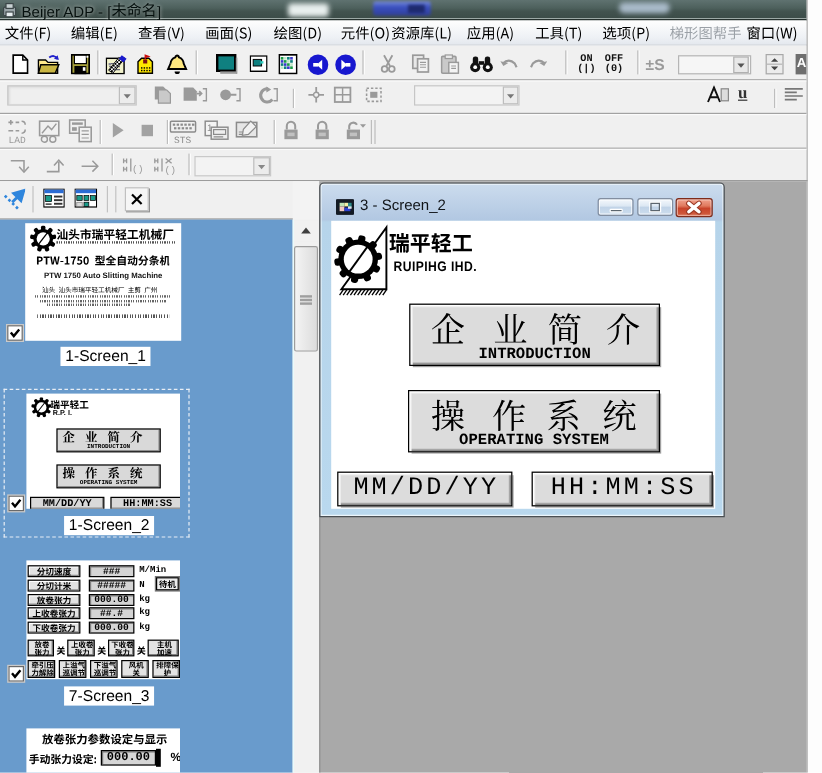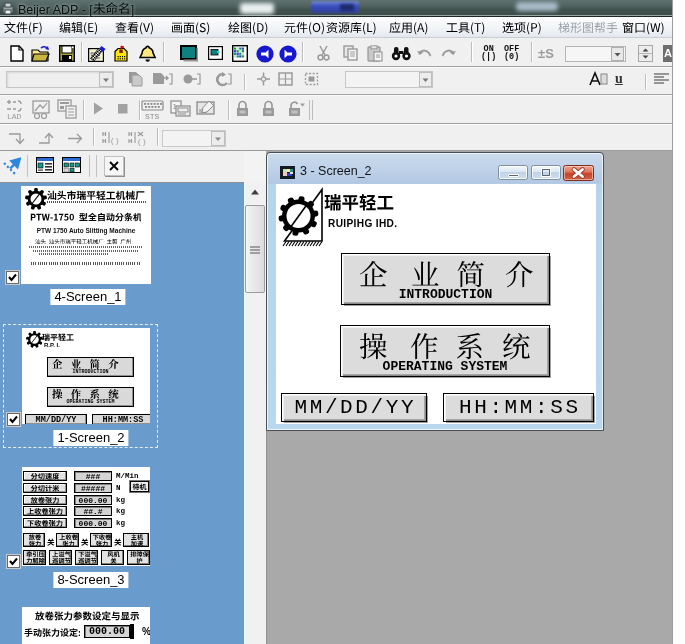--- a/index.html
+++ b/index.html
@@ -561,21 +561,21 @@
     <div class="abs" style="left:8px;top:60px;width:114px;height:2px;background:repeating-linear-gradient(90deg,#666 0 1px,#fff 1px 2px);"></div>
     <div class="abs" style="left:12px;top:63.5px;width:106px;height:2px;background:repeating-linear-gradient(90deg,#666 0 1px,#fff 1px 2px);"></div>
     <div class="abs" style="left:18px;top:67px;width:70px;height:2px;background:repeating-linear-gradient(90deg,#666 0 1px,#fff 1px 2px);"></div>
     <div class="abs" style="left:10px;top:76px;width:110px;height:2.5px;background:repeating-linear-gradient(90deg,#555 0 1px,#fff 1px 2.2px);"></div>
   </div>
 <div class="abs" style="left:6px;top:271px;width:13px;height:13px;background:#fff;border:1px solid #6a6a6a;box-shadow:0 0 0 1px #c9c9c9;">
     <svg width="11" height="11" viewBox="0 0 11 11">
       <path d="M2 5 L4.5 8 L9 2.5" stroke="#000" stroke-width="2" fill="none"></path>
     </svg>
   </div>
-<div class="abs" style="left:88px;top:289px;transform:translateX(-50%);background:#fff;padding:0 4px;font-size:13px;color:#000;height:16px;line-height:16px;">4-Screen_1</div>
+<div class="abs" style="left:88px;top:289px;transform:translateX(-50%);background:#fff;padding:0 4px;font-size:13px;color:#000;height:16px;line-height:16px;">1-Screen_1</div>
 <div class="abs" style="left:3px;top:324px;width:155px;height:124px;border:1px dashed #e8eef5;"></div>
 <div class="abs" style="left:22px;top:328px;width:128px;height:96px;background:#fff;overflow:hidden;">
     <div class="abs" style="left:4px;top:3px;">
       <svg width="17" height="17" viewBox="0 0 24 24">
         <circle cx="12" cy="12" r="9" fill="#000"></circle>
         <rect x="10" y="0" width="4" height="5" rx="1.5" fill="#000" transform="rotate(0 12 12)"></rect>
         <rect x="10" y="0" width="4" height="5" rx="1.5" fill="#000" transform="rotate(40 12 12)"></rect>
         <rect x="10" y="0" width="4" height="5" rx="1.5" fill="#000" transform="rotate(80 12 12)"></rect>
         <rect x="10" y="0" width="4" height="5" rx="1.5" fill="#000" transform="rotate(120 12 12)"></rect>
         <rect x="10" y="0" width="4" height="5" rx="1.5" fill="#000" transform="rotate(160 12 12)"></rect>
@@ -731,21 +731,21 @@
         <path transform="translate(2.2,5.5)" d="M1.0 -5.3V-4.1H0.3V-3.4H1.0V-2.3C0.7 -2.2 0.4 -2.2 0.2 -2.1L0.3 -1.4L1.0 -1.6V-0.3C1.0 -0.2 0.9 -0.2 0.9 -0.2C0.8 -0.2 0.6 -0.2 0.3 -0.2C0.4 0.0 0.5 0.3 0.5 0.5C0.9 0.5 1.2 0.5 1.4 0.4C1.6 0.3 1.7 0.1 1.7 -0.3V-1.7L2.3 -1.9L2.2 -2.6L1.7 -2.5V-3.4H2.2V-4.1H1.7V-5.3ZM2.3 -1.6V-1.0H3.2V0.5H3.9V-5.2H3.2V-4.3H2.4V-3.6H3.2V-3.0H2.4V-2.3H3.2V-1.6ZM4.4 -5.2V0.6H5.1V-1.0H6.0V-1.6H5.1V-2.3H5.9V-3.0H5.1V-3.6H5.9V-4.3H5.1V-5.2Z M9.5 -1.9H11.1V-1.6H9.5ZM9.5 -2.6H11.1V-2.3H9.5ZM8.8 -3.0V-1.2H10.0V-0.9H8.5V-0.2H10.0V0.6H10.7V-0.2H12.2V-0.9H10.7V-1.2H11.8V-3.0ZM9.8 -4.3H10.8C10.8 -4.1 10.7 -4.0 10.7 -3.9H10.0C9.9 -4.0 9.9 -4.1 9.8 -4.3ZM9.9 -5.2 10.0 -4.8H8.7V-4.3H9.5L9.2 -4.2C9.2 -4.1 9.2 -4.0 9.3 -3.9H8.5V-3.3H12.2V-3.9H11.4L11.6 -4.2L11.0 -4.3H12.0V-4.8H10.7C10.7 -5.0 10.6 -5.2 10.5 -5.3ZM6.6 -5.0V0.5H7.2V-4.4H7.8C7.7 -4.0 7.5 -3.4 7.4 -3.1C7.8 -2.6 7.9 -2.2 7.9 -1.9C7.9 -1.8 7.8 -1.6 7.7 -1.6C7.7 -1.5 7.6 -1.5 7.6 -1.5C7.5 -1.5 7.4 -1.5 7.3 -1.5C7.4 -1.3 7.5 -1.1 7.5 -0.9C7.6 -0.9 7.8 -0.9 7.9 -0.9C8.0 -0.9 8.1 -1.0 8.2 -1.0C8.4 -1.2 8.5 -1.4 8.5 -1.8C8.5 -2.2 8.4 -2.7 8.0 -3.1C8.2 -3.6 8.4 -4.2 8.6 -4.8L8.1 -5.0L8.0 -5.0Z M15.5 -4.3H17.3V-3.5H15.5ZM14.8 -5.0V-2.9H16.0V-2.3H14.4V-1.6H15.6C15.3 -1.1 14.7 -0.6 14.2 -0.3C14.3 -0.1 14.6 0.1 14.7 0.3C15.2 0.0 15.6 -0.5 16.0 -1.0V0.6H16.8V-1.0C17.1 -0.5 17.6 0.0 18.0 0.3C18.1 0.1 18.4 -0.1 18.6 -0.3C18.0 -0.6 17.5 -1.1 17.1 -1.6H18.4V-2.3H16.8V-2.9H18.1V-5.0ZM14.0 -5.3C13.7 -4.4 13.1 -3.5 12.5 -2.9C12.6 -2.7 12.8 -2.3 12.9 -2.2C13.1 -2.3 13.2 -2.5 13.4 -2.7V0.5H14.1V-3.8C14.3 -4.2 14.5 -4.6 14.7 -5.0Z" fill="#000"></path>
         <path transform="translate(8.4,12.0)" d="M1.0 -5.3V-4.1H0.3V-3.4H1.0V-2.3C0.7 -2.2 0.4 -2.2 0.2 -2.1L0.3 -1.4L1.0 -1.6V-0.3C1.0 -0.2 1.0 -0.2 0.9 -0.2C0.8 -0.2 0.6 -0.2 0.4 -0.2C0.5 -0.0 0.6 0.3 0.6 0.5C1.0 0.5 1.3 0.5 1.5 0.4C1.7 0.2 1.8 0.0 1.8 -0.3V-1.8L2.4 -2.0L2.3 -2.7L1.8 -2.5V-3.4H2.4V-4.1H1.8V-5.3ZM3.6 -5.0C3.8 -4.8 4.0 -4.5 4.1 -4.2H2.7V-2.6C2.7 -1.8 2.6 -0.7 1.9 0.0C2.1 0.1 2.4 0.4 2.5 0.6C3.1 -0.1 3.3 -1.1 3.4 -1.9H5.1V-1.6H5.8V-4.2H4.4L4.8 -4.4C4.7 -4.6 4.5 -5.0 4.3 -5.2ZM5.1 -2.6H3.4V-3.5H5.1Z" fill="#000"></path>
       </svg>
     </div>
   </div>
 <div class="abs" style="left:7px;top:555px;width:13px;height:13px;background:#fff;border:1px solid #6a6a6a;box-shadow:0 0 0 1px #c9c9c9;">
     <svg width="11" height="11" viewBox="0 0 11 11">
       <path d="M2 5 L4.5 8 L9 2.5" stroke="#000" stroke-width="2" fill="none"></path>
     </svg>
   </div>
-<div class="abs" style="left:91px;top:572px;transform:translateX(-50%);background:#fff;padding:0 4px;font-size:13px;color:#000;height:16px;line-height:16px;">8-Screen_3</div>
+<div class="abs" style="left:91px;top:572px;transform:translateX(-50%);background:#fff;padding:0 4px;font-size:13px;color:#000;height:16px;line-height:16px;">7-Screen_3</div>
 <div class="abs" style="left:22px;top:607px;width:128px;height:37px;background:#fff;overflow:hidden;">
     <div class="abs" style="left:13px;top:3px;">
       <svg width="104" height="12" viewBox="0 0 104 12">
         <path transform="translate(0,9.5)" d="M5.6 -8.1C5.4 -6.5 4.9 -5.1 4.3 -4.1V-4.2C4.3 -4.3 4.3 -4.6 4.3 -4.6H2.4V-5.6H4.6V-6.6H2.5L3.3 -6.8C3.2 -7.2 3.0 -7.7 2.8 -8.1L1.8 -7.9C2.0 -7.5 2.1 -7.0 2.2 -6.6H0.4V-5.6H1.3V-3.7C1.3 -2.5 1.2 -1.1 0.1 0.1C0.4 0.2 0.8 0.6 1.0 0.8C2.2 -0.5 2.4 -2.1 2.4 -3.6H3.2C3.1 -1.4 3.1 -0.6 3.0 -0.4C2.9 -0.2 2.8 -0.2 2.7 -0.2C2.5 -0.2 2.3 -0.2 2.0 -0.2C2.1 0.0 2.2 0.5 2.3 0.8C2.7 0.8 3.0 0.8 3.3 0.8C3.5 0.7 3.7 0.6 3.9 0.3C4.1 0.0 4.2 -1.0 4.2 -3.7C4.5 -3.4 4.8 -3.1 4.9 -2.9C5.1 -3.2 5.3 -3.4 5.4 -3.7C5.6 -3.0 5.9 -2.3 6.2 -1.8C5.7 -1.1 5.0 -0.5 4.1 -0.1C4.3 0.1 4.7 0.6 4.8 0.9C5.6 0.4 6.3 -0.1 6.8 -0.7C7.2 -0.1 7.8 0.4 8.6 0.8C8.7 0.5 9.1 0.0 9.3 -0.2C8.6 -0.5 7.9 -1.1 7.5 -1.8C8.0 -2.7 8.3 -3.9 8.5 -5.3H9.2V-6.3H6.5C6.6 -6.8 6.7 -7.4 6.8 -7.9ZM6.1 -5.3H7.4C7.3 -4.4 7.1 -3.6 6.8 -3.0C6.5 -3.6 6.3 -4.4 6.1 -5.3Z M16.3 -7.9C16.1 -7.5 15.9 -7.0 15.6 -6.7H14.8C14.9 -7.1 15.0 -7.6 15.1 -8.0L13.9 -8.1C13.8 -7.6 13.7 -7.1 13.6 -6.7H12.7L13.0 -6.8C12.9 -7.2 12.5 -7.6 12.2 -8.0L11.4 -7.5C11.5 -7.2 11.8 -6.9 11.9 -6.7H10.6V-5.7H13.1C13.0 -5.4 12.9 -5.2 12.7 -5.0H10.0V-4.0H11.8C11.2 -3.5 10.5 -3.1 9.7 -2.8C10.0 -2.6 10.3 -2.1 10.4 -1.8C10.9 -2.0 11.3 -2.3 11.7 -2.5V-0.7C11.7 0.4 12.1 0.7 13.6 0.7C14.0 0.7 15.7 0.7 16.0 0.7C17.3 0.7 17.6 0.4 17.8 -1.0C17.5 -1.1 17.0 -1.2 16.7 -1.4C16.7 -0.4 16.6 -0.3 16.0 -0.3C15.5 -0.3 14.0 -0.3 13.7 -0.3C12.9 -0.3 12.8 -0.3 12.8 -0.7V-2.2H15.1C15.1 -1.9 15.0 -1.7 15.0 -1.7C14.9 -1.6 14.8 -1.6 14.7 -1.6C14.5 -1.6 14.1 -1.6 13.7 -1.6C13.9 -1.4 14.0 -1.0 14.0 -0.8C14.5 -0.7 15.0 -0.7 15.2 -0.8C15.5 -0.8 15.7 -0.9 15.9 -1.1C16.1 -1.3 16.2 -1.8 16.3 -2.8C16.8 -2.4 17.5 -2.1 18.1 -1.9C18.3 -2.1 18.6 -2.6 18.9 -2.8C18.0 -3.0 17.2 -3.4 16.5 -4.0H18.5V-5.0H14.0C14.2 -5.2 14.3 -5.4 14.4 -5.7H17.9V-6.7H16.8C16.9 -6.9 17.2 -7.3 17.4 -7.6ZM12.8 -3.2H12.6C12.9 -3.5 13.1 -3.7 13.3 -4.0H15.2C15.4 -3.7 15.6 -3.4 15.8 -3.2Z M26.8 -7.7C26.4 -6.8 25.6 -6.0 24.8 -5.5C25.1 -5.3 25.5 -4.9 25.7 -4.7C26.5 -5.3 27.4 -6.4 28.0 -7.4ZM20.0 -5.7C19.9 -4.6 19.8 -3.2 19.6 -2.3H20.2L21.4 -2.3C21.3 -1.0 21.2 -0.4 21.1 -0.3C21.0 -0.2 20.9 -0.2 20.7 -0.2C20.5 -0.2 20.1 -0.2 19.7 -0.2C19.9 0.1 20.0 0.5 20.0 0.8C20.5 0.8 21.0 0.8 21.3 0.8C21.6 0.7 21.8 0.6 22.0 0.4C22.3 0.1 22.4 -0.8 22.6 -2.9C22.6 -3.0 22.6 -3.3 22.6 -3.3H20.8L20.9 -4.6H22.5V-7.8H19.7V-6.8H21.4V-5.7ZM23.4 0.9C23.6 0.7 24.0 0.6 25.8 -0.2C25.7 -0.4 25.7 -1.0 25.7 -1.3L24.6 -0.9V-3.5H25.3C25.7 -1.7 26.4 -0.2 27.6 0.7C27.8 0.4 28.1 0.0 28.4 -0.2C27.4 -0.9 26.7 -2.1 26.3 -3.5H28.1V-4.6H24.6V-7.9H23.5V-4.6H22.6V-3.5H23.5V-0.8C23.5 -0.4 23.2 -0.2 23.0 -0.1C23.2 0.2 23.4 0.6 23.4 0.9Z M32.1 -8.1V-6.1H29.2V-4.9H32.1C31.9 -3.3 31.3 -1.3 28.9 -0.0C29.2 0.2 29.6 0.6 29.8 0.9C32.5 -0.6 33.2 -2.9 33.3 -4.9H36.0C35.8 -2.1 35.6 -0.8 35.3 -0.5C35.2 -0.4 35.1 -0.4 34.9 -0.4C34.6 -0.4 34.1 -0.4 33.5 -0.4C33.7 -0.1 33.9 0.4 33.9 0.8C34.5 0.8 35.1 0.8 35.4 0.7C35.8 0.7 36.1 0.6 36.4 0.2C36.8 -0.3 37.0 -1.7 37.2 -5.5C37.2 -5.7 37.2 -6.1 37.2 -6.1H33.3V-8.1Z M43.8 -2.7C43.0 -2.1 41.5 -1.7 40.1 -1.6C40.4 -1.3 40.6 -1.0 40.8 -0.7C42.2 -1.0 43.8 -1.5 44.8 -2.2ZM44.9 -1.7C43.9 -0.7 41.7 -0.3 39.5 -0.1C39.7 0.1 39.9 0.6 40.0 0.9C42.5 0.6 44.7 0.0 46.0 -1.2ZM39.6 -5.5C39.9 -5.5 40.2 -5.6 41.4 -5.6C41.3 -5.4 41.2 -5.2 41.1 -5.0H38.4V-4.0H40.4C39.8 -3.4 39.1 -2.9 38.2 -2.5C38.5 -2.3 38.9 -1.8 39.1 -1.6C39.6 -1.9 40.1 -2.2 40.6 -2.6C40.8 -2.5 40.9 -2.3 41.0 -2.1C42.0 -2.3 43.2 -2.7 44.0 -3.2L43.1 -3.7C42.6 -3.5 41.8 -3.2 41.1 -3.1C41.4 -3.4 41.6 -3.7 41.8 -4.0H43.7C44.4 -3.0 45.4 -2.1 46.5 -1.6C46.7 -1.9 47.0 -2.3 47.3 -2.5C46.4 -2.8 45.6 -3.4 45.0 -4.0H47.1V-5.0H42.4C42.5 -5.2 42.6 -5.5 42.7 -5.7L45.2 -5.8C45.4 -5.6 45.6 -5.4 45.7 -5.3L46.7 -5.9C46.1 -6.5 45.0 -7.3 44.2 -7.8L43.3 -7.3C43.6 -7.1 43.9 -6.9 44.1 -6.7L41.5 -6.6C42.0 -6.9 42.5 -7.3 43.0 -7.6L41.9 -8.2C41.3 -7.5 40.3 -7.0 40.0 -6.8C39.7 -6.6 39.5 -6.5 39.3 -6.5C39.4 -6.2 39.6 -5.7 39.6 -5.5Z M51.5 -8.0C51.4 -7.6 51.1 -7.1 50.9 -6.7L51.6 -6.4C51.9 -6.7 52.2 -7.2 52.5 -7.6ZM51.1 -2.3C50.9 -1.9 50.7 -1.6 50.4 -1.4L49.6 -1.8L49.9 -2.3ZM48.3 -1.4C48.7 -1.2 49.2 -1.0 49.6 -0.8C49.1 -0.4 48.4 -0.2 47.7 -0.0C47.9 0.2 48.2 0.6 48.3 0.8C49.1 0.6 49.9 0.2 50.5 -0.2C50.8 -0.1 51.1 0.1 51.3 0.3L51.9 -0.5C51.7 -0.6 51.5 -0.8 51.3 -0.9C51.7 -1.5 52.1 -2.1 52.3 -3.0L51.7 -3.2L51.6 -3.2H50.4L50.5 -3.6L49.5 -3.7C49.4 -3.6 49.4 -3.4 49.3 -3.2H48.1V-2.3H48.8C48.6 -1.9 48.4 -1.6 48.3 -1.4ZM48.1 -7.6C48.4 -7.2 48.6 -6.7 48.7 -6.4H47.9V-5.5H49.3C48.9 -5.0 48.3 -4.6 47.7 -4.4C47.9 -4.2 48.2 -3.8 48.3 -3.5C48.8 -3.8 49.3 -4.2 49.7 -4.6V-3.8H50.8V-4.8C51.1 -4.5 51.5 -4.2 51.7 -4.0L52.3 -4.8C52.1 -4.9 51.6 -5.2 51.2 -5.5H52.6V-6.4H50.8V-8.1H49.7V-6.4H48.7L49.5 -6.7C49.4 -7.1 49.2 -7.6 49.0 -7.9ZM53.3 -8.0C53.1 -6.3 52.7 -4.7 51.9 -3.7C52.1 -3.6 52.6 -3.2 52.7 -3.0C52.9 -3.3 53.1 -3.5 53.2 -3.9C53.4 -3.1 53.6 -2.5 53.9 -1.9C53.4 -1.1 52.7 -0.5 51.8 -0.0C52.0 0.2 52.3 0.7 52.4 0.9C53.2 0.4 53.9 -0.1 54.5 -0.8C54.9 -0.2 55.4 0.4 56.1 0.8C56.2 0.5 56.6 0.1 56.8 -0.1C56.1 -0.5 55.5 -1.1 55.1 -1.9C55.5 -2.8 55.8 -3.9 56.0 -5.3H56.6V-6.3H54.1C54.2 -6.8 54.3 -7.4 54.4 -7.9ZM54.9 -5.3C54.9 -4.5 54.7 -3.7 54.5 -3.1C54.2 -3.8 54.0 -4.5 53.9 -5.3Z M58.0 -7.3C58.5 -6.8 59.1 -6.1 59.4 -5.7L60.2 -6.5C59.9 -6.9 59.2 -7.5 58.7 -8.0ZM57.3 -5.1V-4.0H58.5V-1.2C58.5 -0.7 58.2 -0.4 58.0 -0.2C58.2 -0.0 58.5 0.4 58.6 0.7C58.7 0.5 59.1 0.2 60.8 -1.3C60.7 -1.5 60.5 -1.9 60.4 -2.2L59.6 -1.5V-5.1ZM61.5 -7.8V-6.7C61.5 -6.1 61.3 -5.4 60.1 -4.9C60.3 -4.7 60.7 -4.3 60.9 -4.0C62.2 -4.7 62.5 -5.7 62.5 -6.7H63.8V-5.7C63.8 -4.8 64.0 -4.3 64.9 -4.3C65.1 -4.3 65.4 -4.3 65.5 -4.3C65.7 -4.3 66.0 -4.4 66.1 -4.4C66.1 -4.7 66.1 -5.1 66.0 -5.4C65.9 -5.3 65.7 -5.3 65.5 -5.3C65.4 -5.3 65.1 -5.3 65.0 -5.3C64.9 -5.3 64.9 -5.4 64.9 -5.7V-7.8ZM64.2 -2.9C64.0 -2.3 63.6 -1.9 63.1 -1.5C62.6 -1.9 62.3 -2.4 62.0 -2.9ZM60.6 -3.9V-2.9H61.3L60.9 -2.7C61.3 -2.0 61.7 -1.4 62.2 -0.9C61.6 -0.6 60.8 -0.3 60.0 -0.2C60.2 0.1 60.4 0.5 60.5 0.8C61.5 0.6 62.3 0.3 63.1 -0.2C63.8 0.3 64.6 0.6 65.6 0.9C65.7 0.6 66.0 0.1 66.3 -0.2C65.4 -0.3 64.7 -0.6 64.0 -0.9C64.8 -1.6 65.4 -2.5 65.7 -3.7L65.0 -4.0L64.8 -3.9Z M68.4 -3.6C68.2 -2.0 67.8 -0.7 66.7 0.1C67.0 0.3 67.5 0.7 67.7 0.9C68.2 0.4 68.6 -0.2 68.9 -1.0C69.8 0.4 71.1 0.7 72.9 0.7H75.3C75.3 0.4 75.5 -0.2 75.7 -0.4C75.0 -0.4 73.5 -0.4 73.0 -0.4C72.6 -0.4 72.2 -0.4 71.8 -0.5V-1.9H74.5V-2.9H71.8V-4.1H73.9V-5.1H68.6V-4.1H70.7V-0.8C70.1 -1.1 69.7 -1.6 69.4 -2.3C69.5 -2.7 69.5 -3.1 69.6 -3.5ZM70.4 -7.9C70.5 -7.6 70.6 -7.3 70.7 -7.1H67.2V-4.7H68.3V-6.0H74.2V-4.7H75.3V-7.1H72.0C71.9 -7.4 71.7 -7.8 71.5 -8.2Z M76.5 -2.5V-1.4H82.4V-2.5ZM78.4 -7.9C78.1 -6.5 77.8 -4.6 77.5 -3.5L78.5 -3.5H78.7H83.4C83.2 -1.7 83.0 -0.7 82.7 -0.5C82.6 -0.4 82.4 -0.4 82.2 -0.4C81.9 -0.4 81.1 -0.4 80.3 -0.4C80.6 -0.1 80.8 0.4 80.8 0.7C81.5 0.7 82.2 0.8 82.6 0.7C83.1 0.7 83.4 0.6 83.7 0.3C84.1 -0.2 84.4 -1.3 84.6 -4.0C84.7 -4.2 84.7 -4.5 84.7 -4.5H78.9L79.2 -5.8H84.4V-6.9H79.4L79.5 -7.8Z M88.1 -5.3H92.3V-4.7H88.1ZM88.1 -6.8H92.3V-6.1H88.1ZM87.0 -7.6V-3.8H93.5V-7.6ZM93.1 -3.3C92.9 -2.7 92.4 -1.9 92.0 -1.5L92.9 -1.1C93.3 -1.5 93.7 -2.2 94.1 -2.9ZM86.5 -2.9C86.8 -2.3 87.2 -1.5 87.4 -1.0L88.3 -1.4C88.1 -1.9 87.7 -2.7 87.4 -3.2ZM90.8 -3.5V-0.7H89.7V-3.5H88.6V-0.7H85.8V0.4H94.7V-0.7H91.9V-3.5Z M96.9 -3.3C96.5 -2.4 95.9 -1.3 95.2 -0.7C95.5 -0.6 96.0 -0.2 96.3 -0.0C96.9 -0.7 97.7 -1.9 98.1 -3.0ZM101.4 -2.9C102.0 -2.0 102.6 -0.8 102.8 0.0L104.0 -0.5C103.8 -1.3 103.1 -2.5 102.4 -3.4ZM96.4 -7.5V-6.3H103.1V-7.5ZM95.5 -5.2V-4.0H99.2V-0.5C99.2 -0.4 99.1 -0.3 98.9 -0.3C98.7 -0.3 98.1 -0.3 97.5 -0.4C97.7 -0.0 97.9 0.5 97.9 0.9C98.8 0.9 99.4 0.8 99.8 0.7C100.3 0.5 100.4 0.2 100.4 -0.5V-4.0H104.0V-5.2Z" fill="#000"></path>
       </svg>
     </div>
     <div class="abs" style="left:2px;top:20px;">
       <svg width="56" height="12" viewBox="0 0 56 12">
         <path transform="translate(0,9)" d="M0.4 -3.0V-2.0H4.0V-0.5C4.0 -0.3 3.9 -0.3 3.7 -0.3C3.5 -0.3 2.7 -0.3 2.0 -0.3C2.2 0.0 2.4 0.5 2.5 0.8C3.4 0.8 4.0 0.8 4.5 0.6C4.9 0.4 5.1 0.2 5.1 -0.5V-2.0H8.6V-3.0H5.1V-4.1H8.1V-5.1H5.1V-6.3C6.1 -6.4 7.0 -6.6 7.8 -6.8L7.0 -7.7C5.6 -7.3 3.1 -7.0 0.9 -6.9C1.0 -6.7 1.1 -6.3 1.2 -6.0C2.1 -6.0 3.0 -6.1 4.0 -6.2V-5.1H1.0V-4.1H4.0V-3.0Z M9.7 -6.9V-6.0H13.3V-6.9ZM9.8 -0.2 9.8 -0.2V-0.2C10.1 -0.3 10.5 -0.5 12.7 -1.1L12.8 -0.6L13.7 -0.9C13.5 -0.6 13.3 -0.3 13.0 -0.0C13.3 0.1 13.6 0.5 13.8 0.8C15.1 -0.5 15.4 -2.4 15.6 -4.7H16.5C16.4 -1.8 16.3 -0.7 16.1 -0.5C16.0 -0.4 15.9 -0.3 15.8 -0.3C15.6 -0.3 15.2 -0.3 14.8 -0.4C15.0 -0.1 15.1 0.4 15.1 0.7C15.6 0.7 16.0 0.7 16.3 0.7C16.6 0.6 16.8 0.5 17.1 0.2C17.4 -0.2 17.5 -1.5 17.6 -5.2C17.6 -5.3 17.6 -5.7 17.6 -5.7H15.6L15.6 -7.5H14.6L14.5 -5.7H13.5V-4.7H14.5C14.4 -3.2 14.3 -2.0 13.7 -1.0C13.6 -1.6 13.2 -2.6 12.9 -3.3L12.0 -3.1C12.2 -2.7 12.3 -2.3 12.4 -2.0L10.9 -1.6C11.2 -2.3 11.5 -3.1 11.7 -3.9H13.4V-4.9H9.4V-3.9H10.5C10.3 -2.9 10.0 -2.0 9.9 -1.7C9.8 -1.4 9.6 -1.2 9.5 -1.1C9.6 -0.9 9.8 -0.4 9.8 -0.2Z M25.4 -7.3C25.0 -6.5 24.3 -5.7 23.5 -5.2C23.7 -5.0 24.1 -4.7 24.3 -4.5C25.1 -5.1 26.0 -6.0 26.5 -7.0ZM18.9 -5.4C18.9 -4.3 18.7 -3.0 18.6 -2.2H19.2L20.3 -2.2C20.2 -0.9 20.1 -0.4 20.0 -0.3C19.9 -0.2 19.8 -0.2 19.6 -0.2C19.5 -0.2 19.1 -0.2 18.6 -0.2C18.8 0.1 19.0 0.5 19.0 0.7C19.4 0.8 19.9 0.7 20.2 0.7C20.5 0.7 20.7 0.6 20.9 0.4C21.2 0.1 21.3 -0.7 21.4 -2.8C21.4 -2.9 21.4 -3.1 21.4 -3.1H19.7L19.8 -4.4H21.3V-7.4H18.7V-6.4H20.3V-5.4ZM22.2 0.8C22.4 0.7 22.7 0.5 24.4 -0.2C24.4 -0.4 24.4 -0.9 24.4 -1.2L23.3 -0.8V-3.3H23.9C24.3 -1.6 25.0 -0.1 26.1 0.7C26.3 0.4 26.6 0.0 26.9 -0.2C25.9 -0.8 25.3 -2.0 24.9 -3.3H26.7V-4.3H23.3V-7.5H22.2V-4.3H21.4V-3.3H22.2V-0.8C22.2 -0.4 22.0 -0.2 21.8 -0.1C21.9 0.1 22.1 0.6 22.2 0.8Z M30.4 -7.6V-5.8H27.7V-4.7H30.4C30.2 -3.1 29.6 -1.2 27.4 -0.0C27.7 0.2 28.1 0.6 28.2 0.9C30.8 -0.6 31.4 -2.8 31.6 -4.7H34.1C33.9 -2.0 33.8 -0.8 33.5 -0.5C33.4 -0.4 33.3 -0.4 33.1 -0.4C32.8 -0.4 32.3 -0.4 31.7 -0.4C31.9 -0.1 32.1 0.4 32.1 0.7C32.6 0.7 33.2 0.7 33.5 0.7C33.9 0.6 34.2 0.5 34.5 0.2C34.9 -0.3 35.0 -1.6 35.2 -5.3C35.2 -5.4 35.3 -5.8 35.3 -5.8H31.6V-7.6Z M36.9 -6.9C37.4 -6.4 38.0 -5.8 38.3 -5.4L39.1 -6.2C38.7 -6.6 38.1 -7.1 37.6 -7.5ZM36.3 -4.9V-3.8H37.4V-1.1C37.4 -0.7 37.1 -0.4 36.9 -0.2C37.1 -0.0 37.4 0.4 37.5 0.7C37.6 0.5 37.9 0.2 39.6 -1.2C39.5 -1.4 39.3 -1.8 39.2 -2.1L38.4 -1.4V-4.9ZM40.2 -7.4V-6.4C40.2 -5.8 40.1 -5.1 38.9 -4.6C39.1 -4.5 39.5 -4.0 39.7 -3.8C41.0 -4.4 41.2 -5.4 41.2 -6.4H42.4V-5.4C42.4 -4.5 42.6 -4.1 43.5 -4.1C43.6 -4.1 43.9 -4.1 44.1 -4.1C44.3 -4.1 44.5 -4.1 44.6 -4.2C44.6 -4.4 44.6 -4.8 44.6 -5.1C44.4 -5.0 44.2 -5.0 44.1 -5.0C44.0 -5.0 43.7 -5.0 43.6 -5.0C43.5 -5.0 43.5 -5.1 43.5 -5.4V-7.4ZM42.9 -2.7C42.6 -2.2 42.2 -1.8 41.8 -1.4C41.3 -1.8 41.0 -2.2 40.7 -2.7ZM39.4 -3.7V-2.7H40.1L39.7 -2.6C40.0 -1.9 40.5 -1.3 41.0 -0.9C40.3 -0.5 39.6 -0.3 38.8 -0.1C39.0 0.1 39.2 0.5 39.3 0.8C40.2 0.6 41.1 0.3 41.8 -0.2C42.4 0.3 43.2 0.6 44.1 0.8C44.3 0.5 44.5 0.1 44.8 -0.1C44.0 -0.3 43.3 -0.5 42.7 -0.9C43.4 -1.5 43.9 -2.4 44.2 -3.5L43.6 -3.8L43.4 -3.7Z M46.8 -3.4C46.7 -1.9 46.2 -0.6 45.2 0.1C45.5 0.3 45.9 0.6 46.1 0.8C46.6 0.4 47.0 -0.2 47.3 -0.9C48.1 0.4 49.4 0.7 51.1 0.7H53.3C53.4 0.4 53.5 -0.2 53.7 -0.4C53.1 -0.4 51.6 -0.4 51.1 -0.4C50.7 -0.4 50.4 -0.4 50.1 -0.5V-1.8H52.5V-2.8H50.1V-3.9H52.0V-4.9H47.0V-3.9H48.9V-0.8C48.4 -1.1 48.0 -1.5 47.7 -2.2C47.8 -2.6 47.9 -2.9 47.9 -3.3ZM48.7 -7.4C48.8 -7.2 48.9 -6.9 49.0 -6.7H45.6V-4.4H46.7V-5.7H52.3V-4.4H53.4V-6.7H50.2C50.1 -7.0 49.9 -7.4 49.8 -7.7Z M55.5 -3.3C55.9 -3.3 56.3 -3.7 56.3 -4.1C56.3 -4.6 55.9 -5.0 55.5 -5.0C55.0 -5.0 54.6 -4.6 54.6 -4.1C54.6 -3.7 55.0 -3.3 55.5 -3.3ZM55.5 0.1C55.9 0.1 56.3 -0.3 56.3 -0.7C56.3 -1.2 55.9 -1.6 55.5 -1.6C55.0 -1.6 54.6 -1.2 54.6 -0.7C54.6 -0.3 55.0 0.1 55.5 0.1Z" fill="#000"></path>
       </svg>

